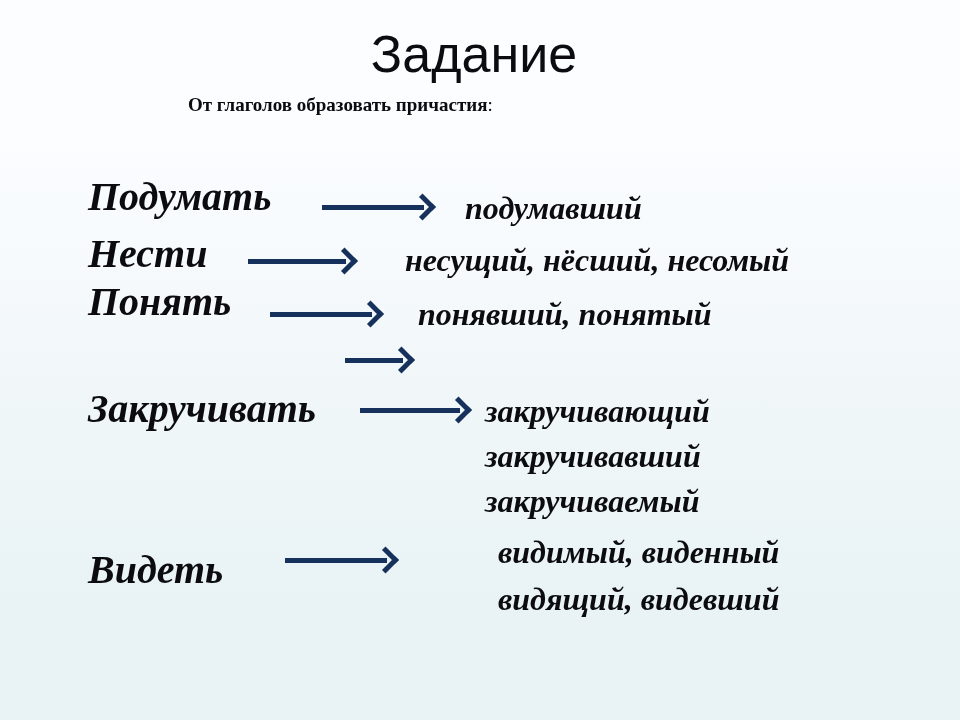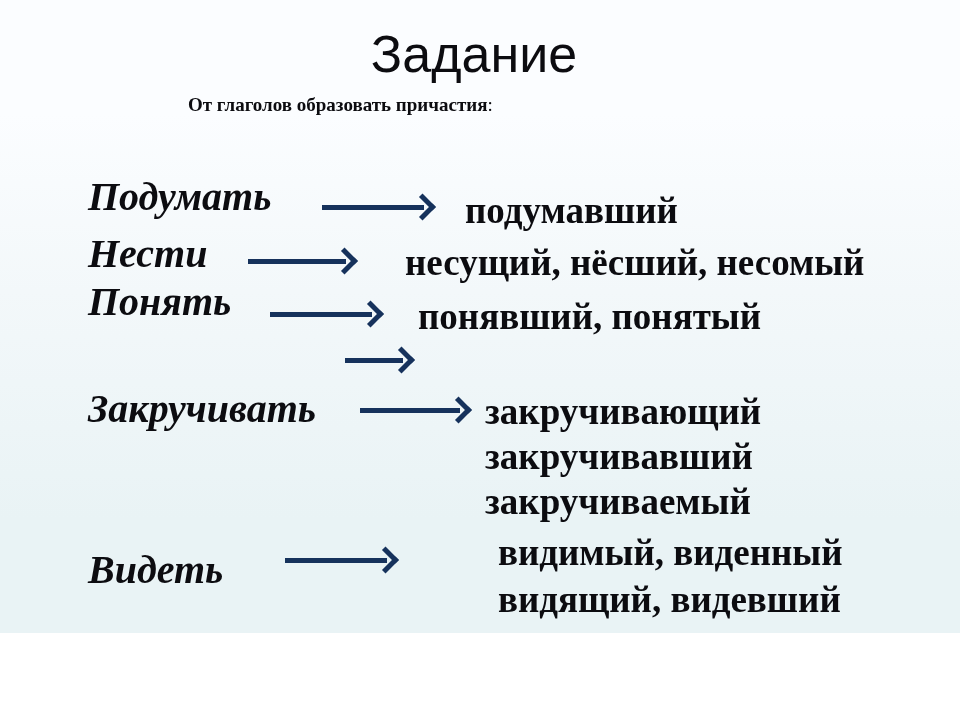--- a/index.html
+++ b/index.html
@@ -3,21 +3,21 @@
 <meta charset="utf-8">
 <style>
   html, body {
     margin: 0;
     padding: 0;
     background: #ffffff;
   }
   .slide {
     position: relative;
     width: 960px;
-    height: 633px;
+    height: 720px;
     overflow: hidden;
     background: linear-gradient(180deg,
       var(--bg-top, #fbfdff) 0%,
       var(--bg-top, #fbfdff) 18%,
       var(--bg-mid, #f3f8fa) 46%,
       var(--bg-bottom, #e9f3f5) 82%,
       var(--bg-bottom, #e9f3f5) 100%);
     font-family: "Liberation Serif", serif;
     color: var(--text-color, #0c0c10);
   }
@@ -45,22 +45,23 @@
   .verb {
     position: absolute;
     font-size: 40px;
     font-weight: 700;
     font-style: italic;
     line-height: 1;
     white-space: nowrap;
   }
   .part {
     position: absolute;
-    font-size: 37px;
+    font-size: 32px;
     font-weight: 700;
+    font-style: italic;
     line-height: 1.15;
     white-space: nowrap;
   }
   .v1 { left: 88px; top: 177px; }
   .v2 { left: 88px; top: 234px; }
   .v3 { left: 88px; top: 282px; }
   .v4 { left: 88px; top: 339px; }
   .v5 { left: 88px; top: 389px; }
   .v6 { left: 88px; top: 540px; margin-top: 10px; }
 

